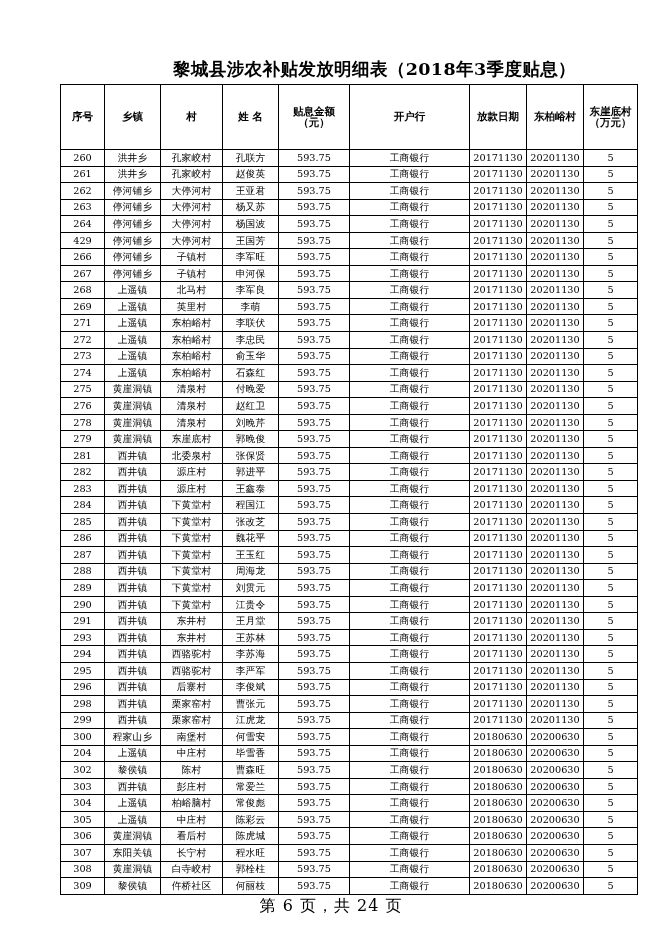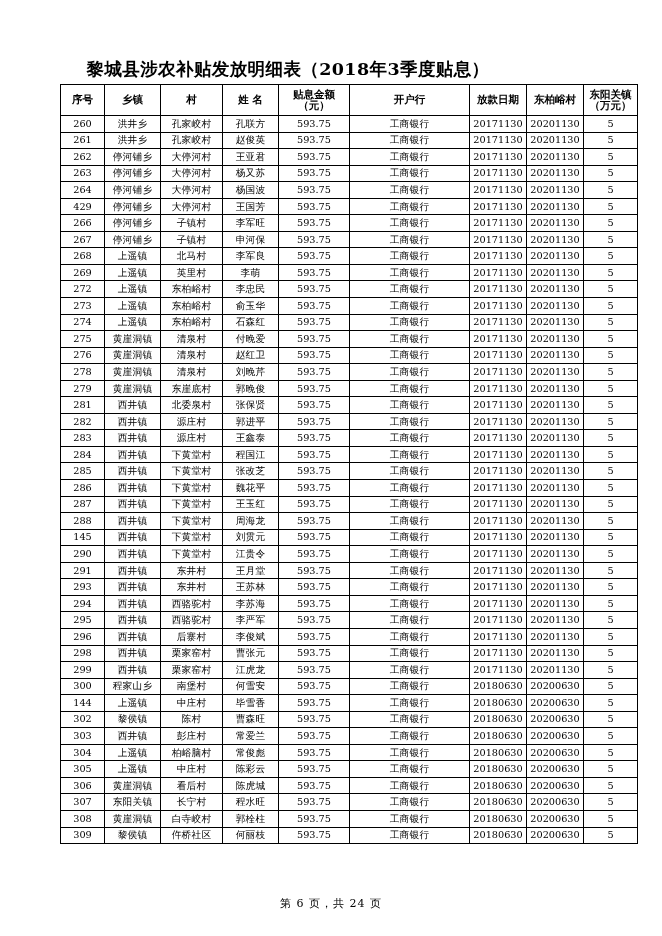--- a/index.html
+++ b/index.html
@@ -20,21 +20,21 @@
     left: 0;
     top: 0;
     width: 662px;
     height: 936px;
   }
   .doc-title {
     position: absolute;
     left: 0;
     top: 57px;
     width: 576px;
-    text-align: center;
+    text-align: right;
     font-family: "DejaVu Serif", "Liberation Serif", serif;
     font-size: 17.5px;
     font-weight: bold;
     letter-spacing: 0.4px;
     color: #000;
     white-space: nowrap;
   }
   .table-wrap {
     position: absolute;
     left: 60px;
@@ -53,21 +53,21 @@
     padding: 0;
     text-align: center;
     vertical-align: middle;
     color: #000;
   }
   table.detail th {
     font-size: 10.5px;
     font-weight: bold;
     line-height: 1.08;
     height: 28px;
-    padding: 1px 1px;
+    padding: 18px 1px;
     word-break: break-all;
   }
   table.detail td {
     font-size: 9.7px;
     font-weight: normal;
     height: 15.55px;
     line-height: 14px;
     white-space: nowrap;
   }
   td.num, td.money, td.date, td.amount {
@@ -88,21 +88,21 @@
   col.c-duedate { width: 57px; }
   col.c-amount  { width: 54px; }
 
   .footer {
     position: absolute;
     left: 0;
     top: 896px;
     width: 662px;
     text-align: center;
     font-family: "DejaVu Serif", "Liberation Serif", serif;
-    font-size: 11px;
+    font-size: 16px;
     color: #000;
     letter-spacing: 1px;
   }
 </style>
 </head>
 <body>
 
 <div class="page">
 
   <div class="doc-title">黎城县涉农补贴发放明细表（2018年3季度贴息）</div>
@@ -123,21 +123,21 @@
       <thead>
         <tr>
           <th>序号</th>
           <th>乡镇</th>
           <th>村</th>
           <th>姓  名</th>
           <th>贴息金额（元）</th>
           <th>开户行</th>
           <th>放款日期</th>
           <th>东柏峪村</th>
-          <th>东阳关镇（万元）</th>
+          <th>东崖底村（万元）</th>
         </tr>
       </thead>
       <tbody id="table-body">
           <tr>
             <td class="num">260</td>
             <td class="town">洪井乡</td>
             <td class="village">孔家峧村</td>
             <td class="name">孔联方</td>
             <td class="money">593.75</td>
             <td class="bank">工商银行</td>
@@ -238,20 +238,31 @@
             <td class="town">上遥镇</td>
             <td class="village">英里村</td>
             <td class="name">李萌</td>
             <td class="money">593.75</td>
             <td class="bank">工商银行</td>
             <td class="date">20171130</td>
             <td class="date">20201130</td>
             <td class="amount">5</td>
           </tr>
           <tr>
+            <td class="num">271</td>
+            <td class="town">上遥镇</td>
+            <td class="village">东柏峪村</td>
+            <td class="name">李联伏</td>
+            <td class="money">593.75</td>
+            <td class="bank">工商银行</td>
+            <td class="date">20171130</td>
+            <td class="date">20201130</td>
+            <td class="amount">5</td>
+          </tr>
+          <tr>
             <td class="num">272</td>
             <td class="town">上遥镇</td>
             <td class="village">东柏峪村</td>
             <td class="name">李忠民</td>
             <td class="money">593.75</td>
             <td class="bank">工商银行</td>
             <td class="date">20171130</td>
             <td class="date">20201130</td>
             <td class="amount">5</td>
           </tr>
@@ -403,21 +414,21 @@
             <td class="town">西井镇</td>
             <td class="village">下黄堂村</td>
             <td class="name">周海龙</td>
             <td class="money">593.75</td>
             <td class="bank">工商银行</td>
             <td class="date">20171130</td>
             <td class="date">20201130</td>
             <td class="amount">5</td>
           </tr>
           <tr>
-            <td class="num">145</td>
+            <td class="num">289</td>
             <td class="town">西井镇</td>
             <td class="village">下黄堂村</td>
             <td class="name">刘贯元</td>
             <td class="money">593.75</td>
             <td class="bank">工商银行</td>
             <td class="date">20171130</td>
             <td class="date">20201130</td>
             <td class="amount">5</td>
           </tr>
           <tr>
@@ -513,21 +524,21 @@
             <td class="town">程家山乡</td>
             <td class="village">南堡村</td>
             <td class="name">何雪安</td>
             <td class="money">593.75</td>
             <td class="bank">工商银行</td>
             <td class="date">20180630</td>
             <td class="date">20200630</td>
             <td class="amount">5</td>
           </tr>
           <tr>
-            <td class="num">144</td>
+            <td class="num">204</td>
             <td class="town">上遥镇</td>
             <td class="village">中庄村</td>
             <td class="name">毕雪香</td>
             <td class="money">593.75</td>
             <td class="bank">工商银行</td>
             <td class="date">20180630</td>
             <td class="date">20200630</td>
             <td class="amount">5</td>
           </tr>
           <tr>

